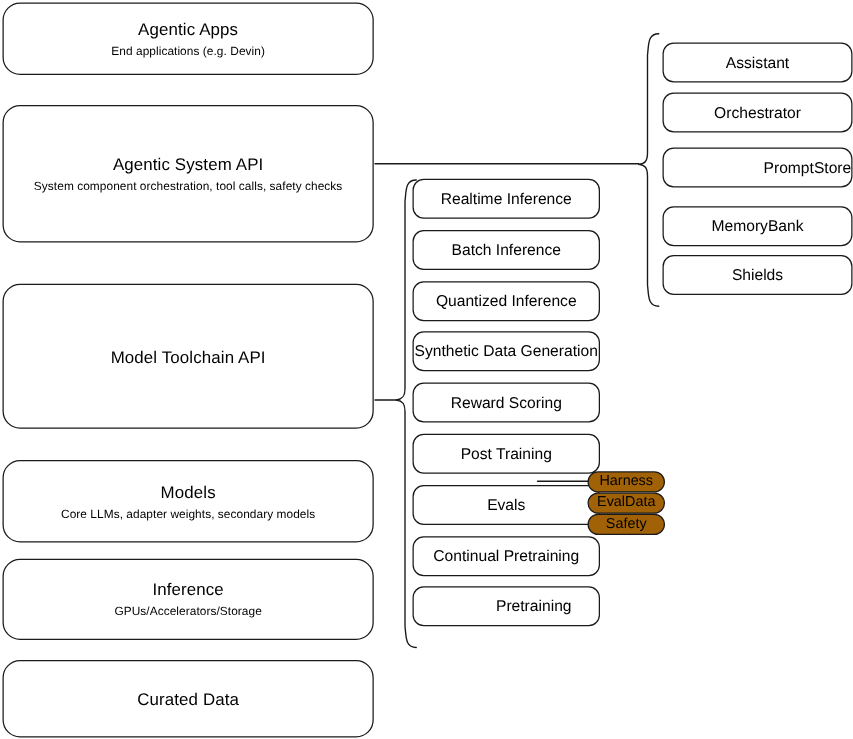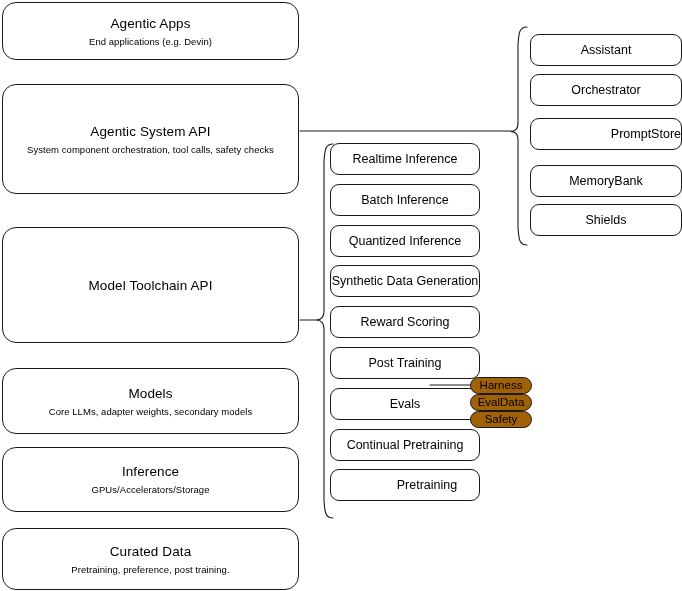--- a/index.html
+++ b/index.html
@@ -132,21 +132,20 @@
     <div class="subtitle">Core LLMs, adapter weights, secondary models</div>
   </div>
 
   <div class="node layer" style="top:447px; height:65px;">
     <div class="title">Inference</div>
     <div class="subtitle">GPUs/Accelerators/Storage</div>
   </div>
 
   <div class="node layer" style="top:528px; height:62px;">
     <div class="title">Curated Data</div>
-    <div class="subtitle">Pretraining, preference, post training.</div>
   </div>
 
   <div class="node chip chip-right" style="top:34px;">
     <span>Assistant</span>
   </div>
   <div class="node chip chip-right" style="top:74px;text-align:right;">
     <span>Orchestrator</span>
   </div>
   <div class="node chip chip-right" style="top:118px;align-items:flex-end;">
     <span>PromptStore</span>

